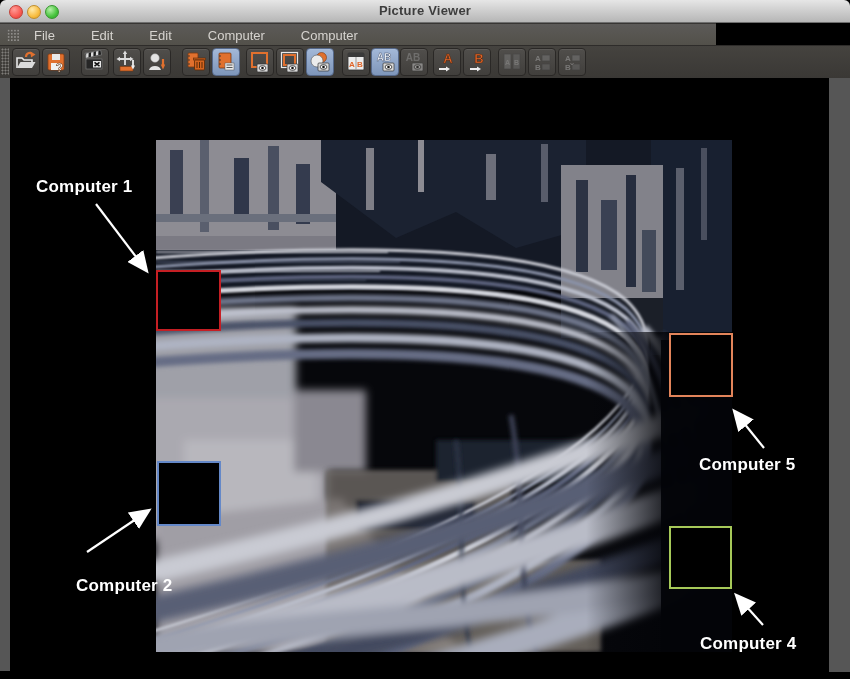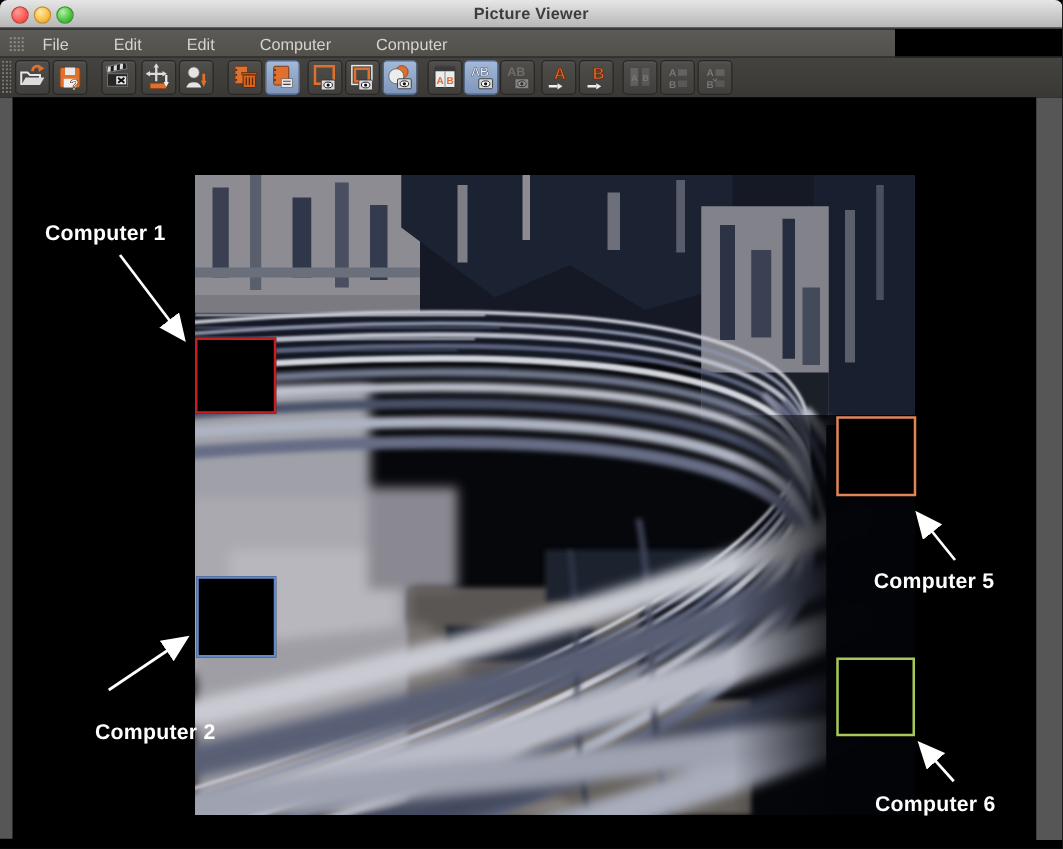--- a/index.html
+++ b/index.html
@@ -374,21 +374,21 @@
   </div>
 
   <div class="marker m1" style="border-color: rgb(197, 31, 36);"></div>
   <div class="marker m2" style="border-color: rgb(100, 136, 200);"></div>
   <div class="marker m3" style="border-color: rgb(226, 132, 90);"></div>
   <div class="marker m4" style="border-color: rgb(166, 201, 89);"></div>
 
   <div class="anlabel l1">Computer 1</div>
   <div class="anlabel l2">Computer 2</div>
   <div class="anlabel l3">Computer 5</div>
-  <div class="anlabel l4">Computer 6</div>
+  <div class="anlabel l4">Computer 4</div>
 
   <svg class="arrows">
     <defs>
       <marker id="ah" markerWidth="11" markerHeight="9" refX="8" refY="4.5" orient="auto">
         <polygon points="0,0 10,4.5 0,9" fill="#fff"></polygon>
       </marker>
     </defs>
     <line x1="96" y1="204" x2="146" y2="270" stroke="#fff" stroke-width="2.2" marker-end="url(#ah)"></line>
     <line x1="87" y1="552" x2="148" y2="511" stroke="#fff" stroke-width="2.2" marker-end="url(#ah)"></line>
     <line x1="764" y1="448" x2="735" y2="412" stroke="#fff" stroke-width="2.2" marker-end="url(#ah)"></line>

